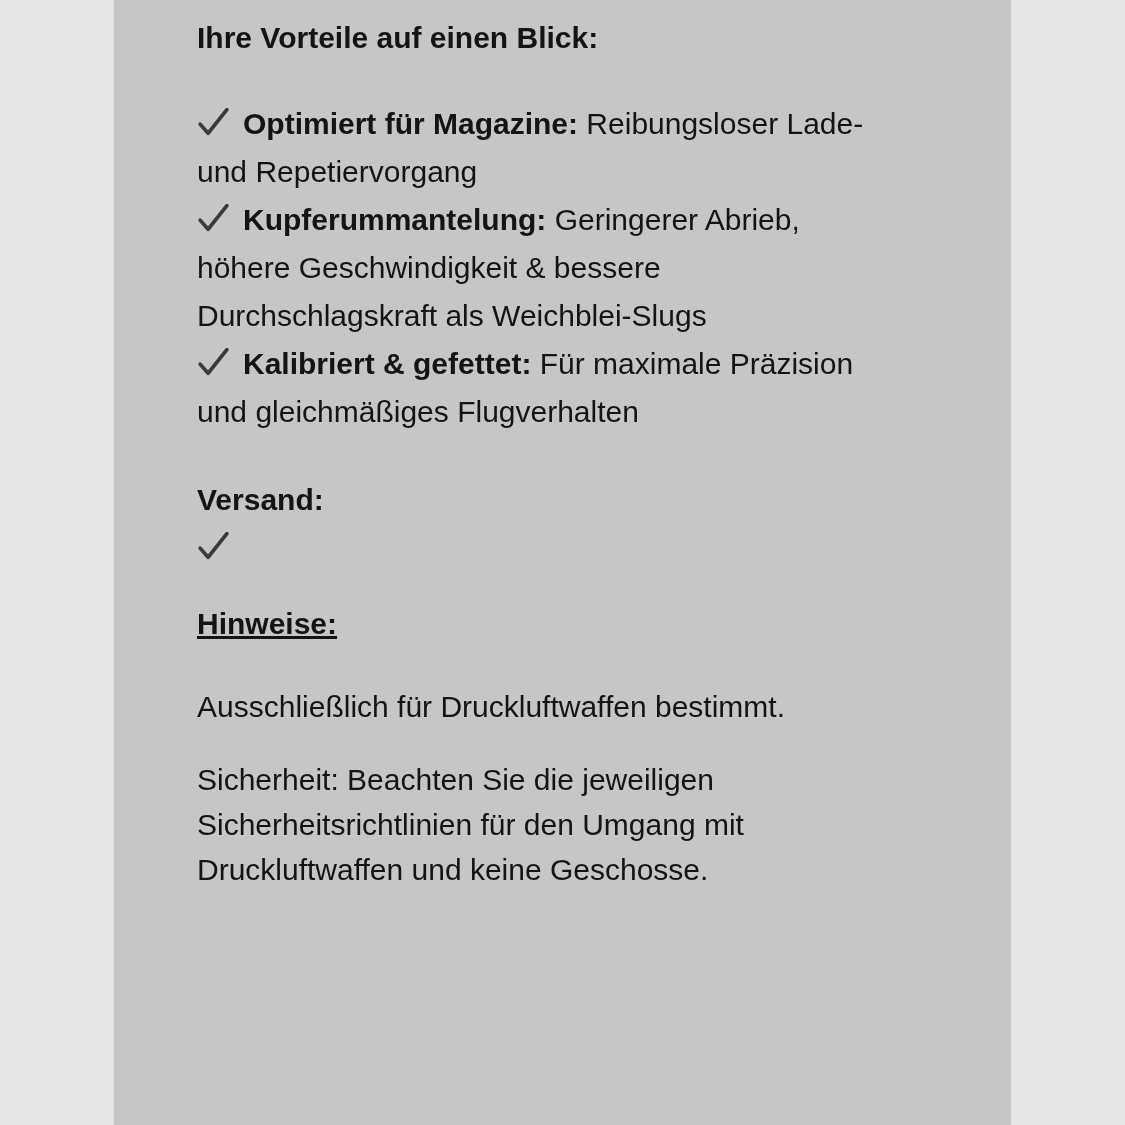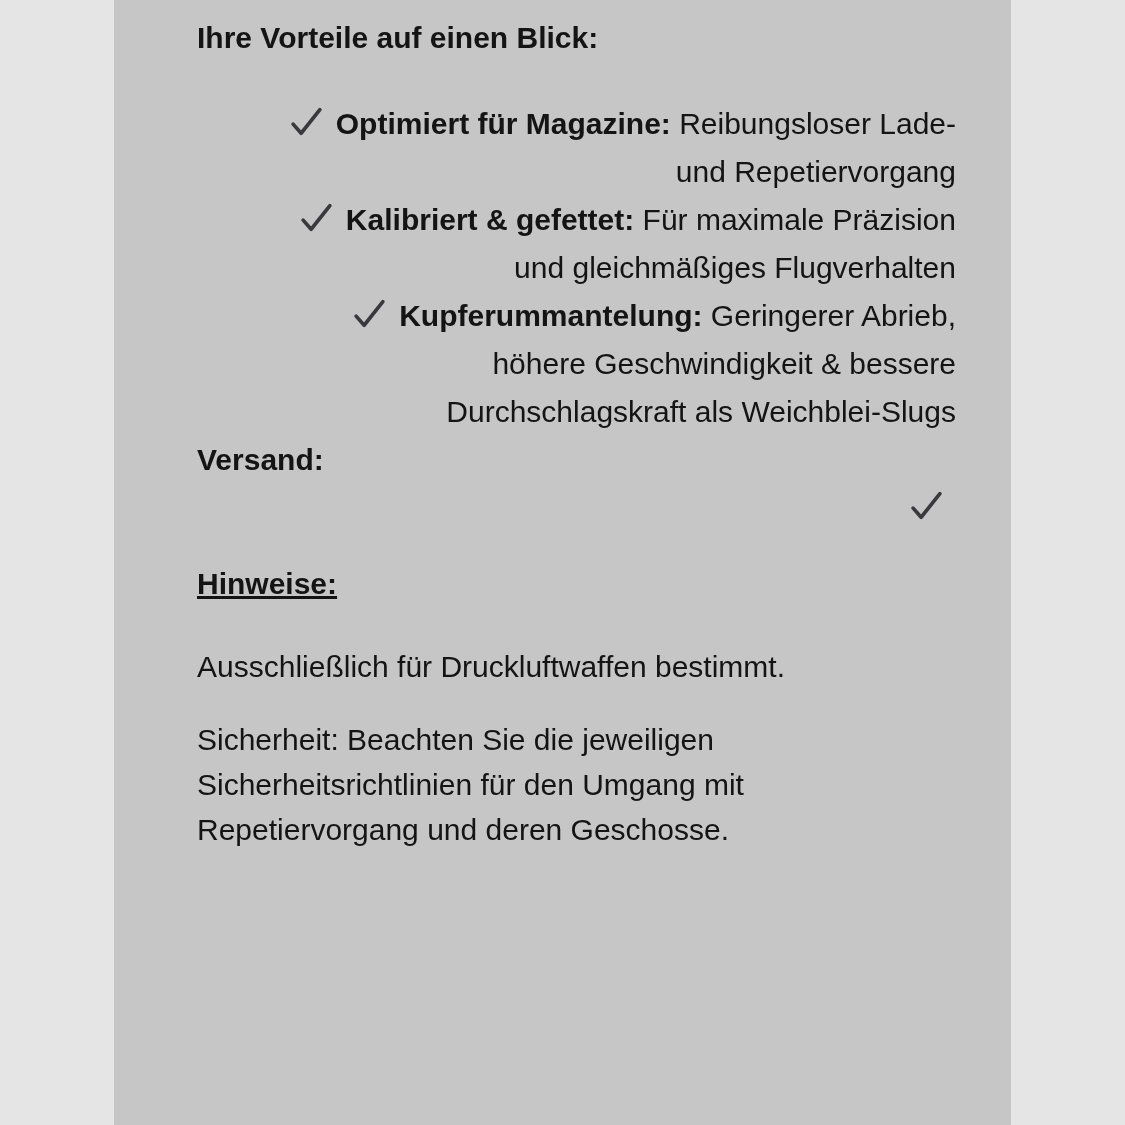--- a/index.html
+++ b/index.html
@@ -27,37 +27,36 @@
     color: var(--text-color, #141415);
   }
   p { margin: 0; }
   .heading {
     font-weight: 700;
     line-height: 48px;
   }
   .benefits { margin-top: 38px; }
   .benefit {
     line-height: 48px;
-    text-align: right;
   }
   .benefit .label { font-weight: 700; }
   .benefit .rest,
   .note { white-space: pre-line; }
   .check {
     display: inline-block;
     width: 33px; height: 30px;
     margin-right: 13px;
     vertical-align: -3px;
     stroke: var(--check-color, #3a3a3c);
     stroke-width: 3.4;
     fill: none;
     stroke-linecap: round;
     stroke-linejoin: round;
   }
-  .versand  { }
+  .versand  { margin-top: 40px; }
   .hinweise { margin-top: 28px; text-decoration: underline; }
   .note { line-height: 45px; }
   .note1 { margin-top: 38px; }
   .note2 { margin-top: 36px; }
   .note3 { margin-top: 28px; }
 </style>
 </head>
 <body>
 
 <div class="stage">
@@ -66,36 +65,36 @@
 
       <p class="heading">Ihre Vorteile auf einen Blick:</p>
 
       <div class="benefits">
         <p class="benefit"><svg class="check" viewBox="0 0 30 28">
               <path d="M2.5 16 L10 24.5 L27.5 2.5"></path>
             </svg><span class="label">Optimiert für Magazine:</span><span class="rest"> Reibungsloser Lade-
 und Repetiervorgang</span></p>
         <p class="benefit"><svg class="check" viewBox="0 0 30 28">
               <path d="M2.5 16 L10 24.5 L27.5 2.5"></path>
-            </svg><span class="label">Kalibriert &amp; gefettet:</span><span class="rest"> Für maximale Präzision
-und gleichmäßiges Flugverhalten</span></p>
-        <p class="benefit"><svg class="check" viewBox="0 0 30 28">
-              <path d="M2.5 16 L10 24.5 L27.5 2.5"></path>
             </svg><span class="label">Kupferummantelung:</span><span class="rest"> Geringerer Abrieb,
 höhere Geschwindigkeit &amp; bessere
 Durchschlagskraft als Weichblei-Slugs</span></p>
+        <p class="benefit"><svg class="check" viewBox="0 0 30 28">
+              <path d="M2.5 16 L10 24.5 L27.5 2.5"></path>
+            </svg><span class="label">Kalibriert &amp; gefettet:</span><span class="rest"> Für maximale Präzision
+und gleichmäßiges Flugverhalten</span></p>
       </div>
 
       <p class="heading versand">Versand:</p>
       <p class="benefit"><svg class="check" viewBox="0 0 30 28">
             <path d="M2.5 16 L10 24.5 L27.5 2.5"></path>
           </svg></p>
 
       <p class="heading hinweise">Hinweise:</p>
 
       <p class="note note2">Ausschließlich für Druckluftwaffen bestimmt.</p>
       <p class="note note3">Sicherheit: Beachten Sie die jeweiligen
 Sicherheitsrichtlinien für den Umgang mit
-Repetiervorgang und deren Geschosse.</p>
+Druckluftwaffen und keine Geschosse.</p>
 
     </div>
   </div>
 </div>
 
 </body></html>

